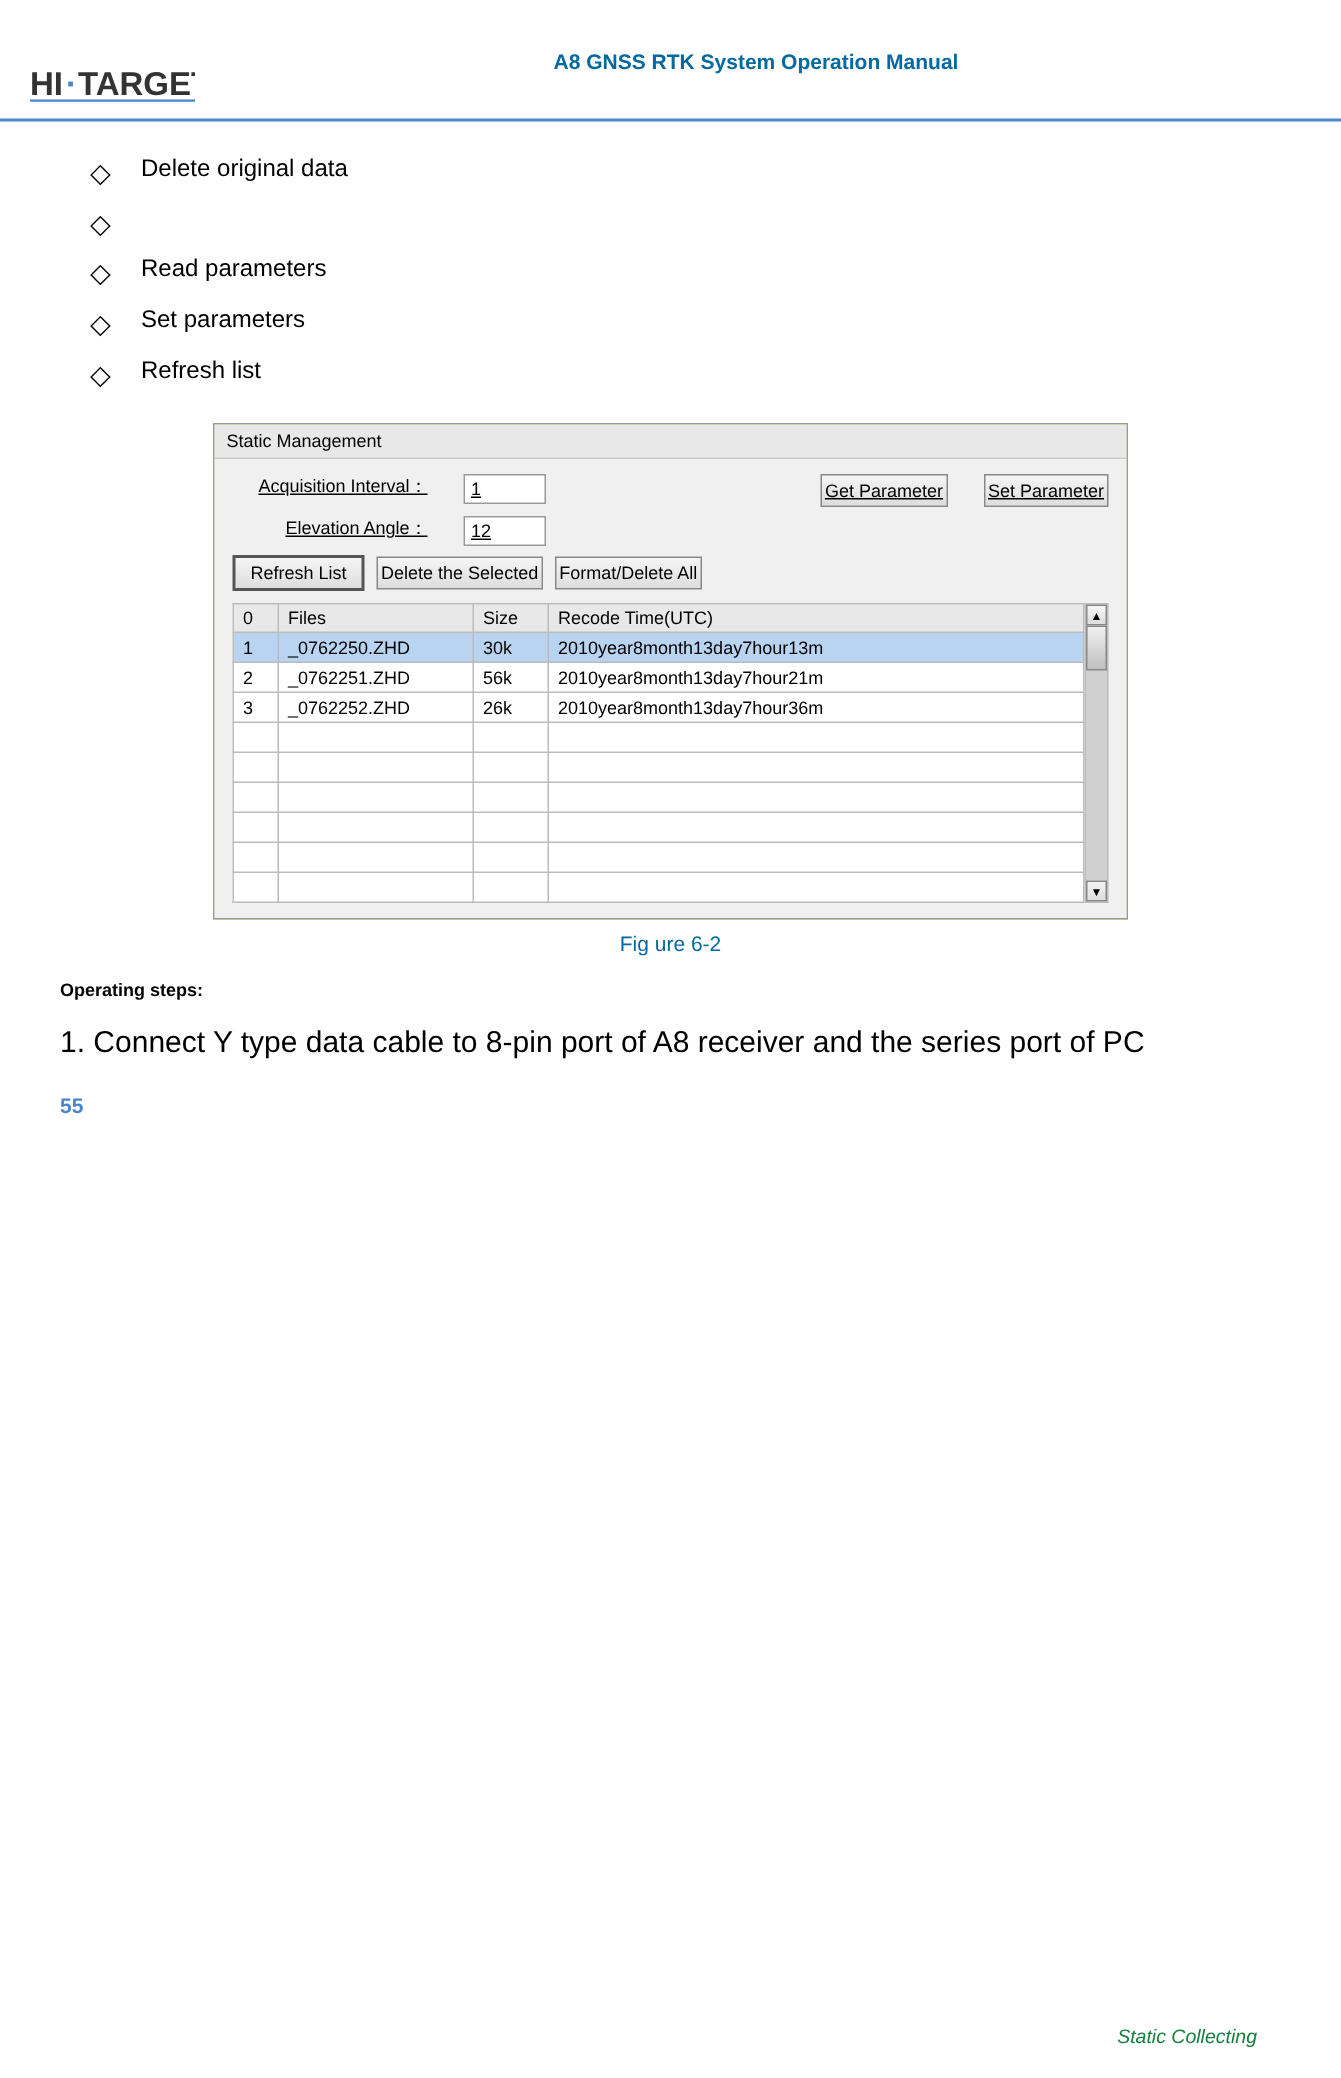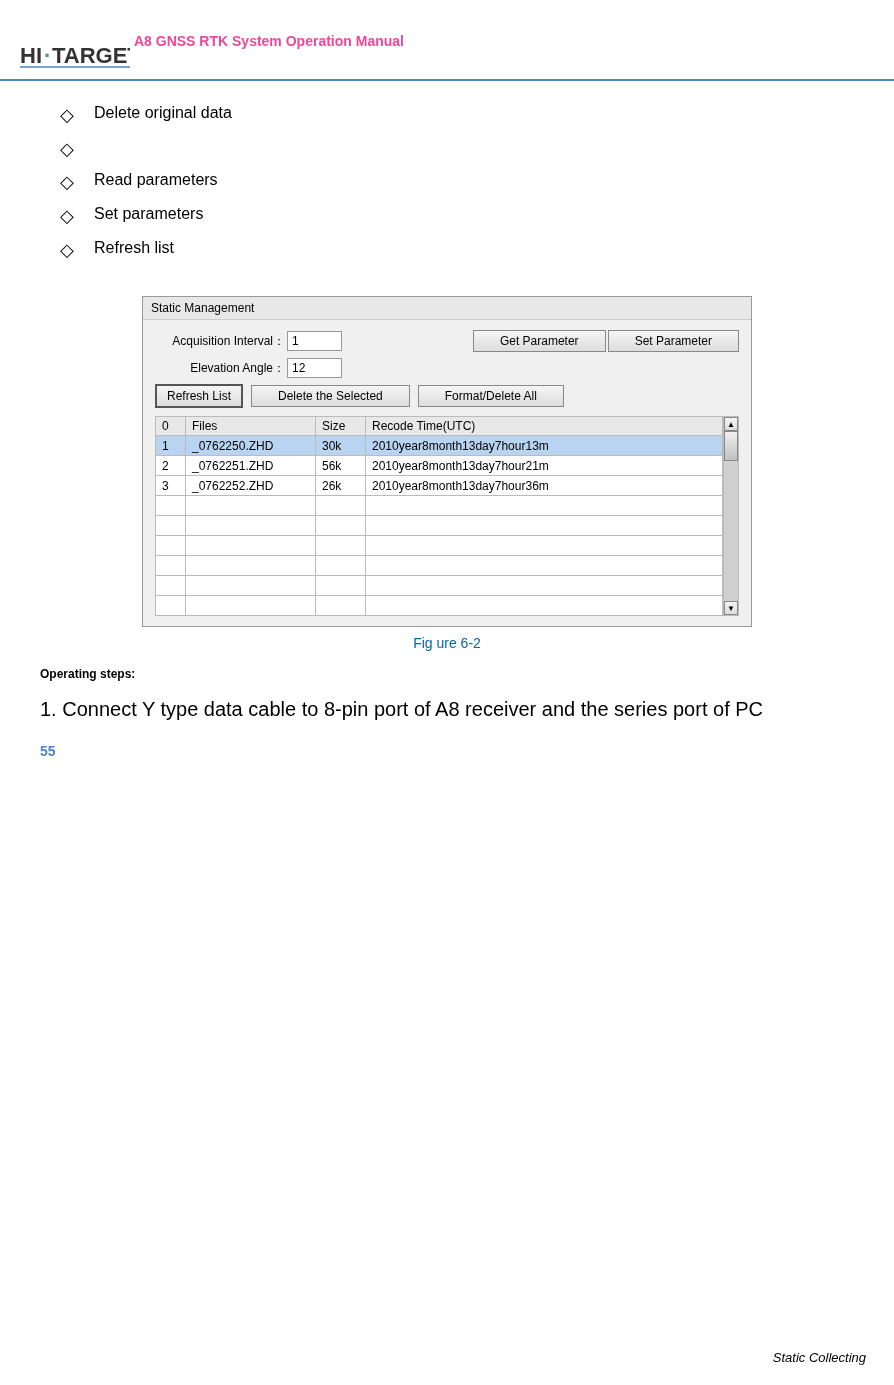--- a/index.html
+++ b/index.html
@@ -15,41 +15,42 @@
 
     
     .header {
       display: flex;
       align-items: center;
       border-bottom: 2px solid #4a86c8;
       padding: 8px 20px 6px 20px;
     }
     .header-title {
       flex: 1;
-      color: #ec4899;
+      text-align: center;
+      color: #0369a1;
       font-size: 14px;
       font-weight: bold;
     }
 
     
     .content {
       padding: 20px 40px 60px 40px;
     }
 
     .main-title {
       font-size: 20px;
       font-weight: bold;
       text-align: center;
       margin-bottom: 16px;
       line-height: 1.3;
     }
 
     .bullet-list {
       list-style: none;
-      margin-bottom: 36px;
+      margin-bottom: 22px;
       padding-left: 20px;
     }
     .bullet-list li {
       display: flex;
       align-items: flex-start;
       margin-bottom: 10px;
       font-size: 16px;
       line-height: 1.5;
     }
     .diamond {
@@ -87,41 +88,41 @@
       font-weight: normal;
       border-bottom: 1px solid #ccc;
       color: #000;
     }
     .window-body {
       padding: 10px 12px;
       background: #f0f0f0;
     }
     .form-row {
       display: flex;
-      align-items: center;
       margin-bottom: 6px;
-      gap: 2px;
+      gap: 24px;
+      text-decoration: underline;
     }
     .form-label {
       font-size: 12px;
       width: 130px;
       text-align: right;
     }
     .form-input {
       border: 1px solid #999;
       background: #fff;
       width: 55px;
       height: 20px;
       padding: 1px 4px;
       font-size: 12px;
     }
     .btn-win {
       border: 1px solid #888;
       background: linear-gradient(to bottom, #f5f5f5, #ddd);
-      padding: 3px 26px;
+      padding: 3px 2px;
       font-size: 12px;
       cursor: pointer;
       color: #000;
     }
 
     .btn-row {
       display: flex;
       align-items: center;
       margin-bottom: 8px;
       gap: 8px;
@@ -218,23 +219,23 @@
       font-size: 14px;
       font-weight: bold;
       color: #4a86c8;
       margin-top: 18px;
     }
 
     
     .footer {
       position: absolute;
       bottom: 20px;
-      right: 28px;
+      right: 56px;
       font-size: 13px;
-      color: #000000;
+      color: #15803d;
       font-style: italic;
     }
 
     
     .logo-wrapper {
       display: flex;
       align-items: center;
       gap: 2px;
       margin-top: 29px;
     }

